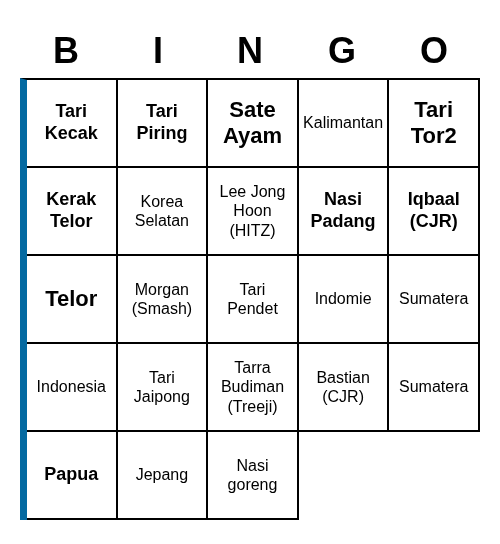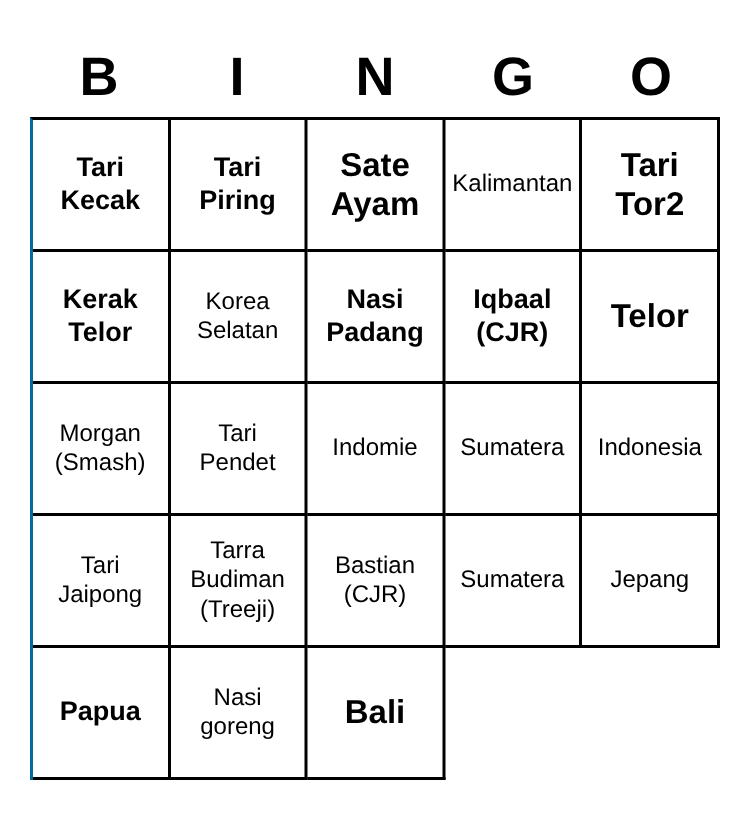--- a/index.html
+++ b/index.html
@@ -23,21 +23,21 @@
       flex: 1;
       text-align: center;
       font-size: 36px;
       font-weight: bold;
       padding: 6px 0;
       color: #000;
     }
     .bingo-grid {
       display: grid;
       grid-template-columns: repeat(5, 1fr);
-      border-left: 2px solid #0369a1;
+      border-left: 7px solid #0369a1;
       border-top: 2px solid #000;
       width: 100%;
     }
     .bingo-cell {
       border-right: 2px solid #000;
       border-bottom: 2px solid #000;
       min-height: 88px;
       display: flex;
       align-items: center;
       justify-content: center;
@@ -92,20 +92,23 @@
       <div class="bingo-cell">
         <span class="cell-text size-xl">Tari<br>Tor2</span>
       </div>
       <div class="bingo-cell">
         <span class="cell-text size-lg">Kerak<br>Telor</span>
       </div>
       <div class="bingo-cell">
         <span class="cell-text size-md">Korea<br>Selatan</span>
       </div>
       <div class="bingo-cell">
+        <span class="cell-text size-sm">Lee Jong<br>Hoon<br>(HITZ)</span>
+      </div>
+      <div class="bingo-cell">
         <span class="cell-text size-lg">Nasi<br>Padang</span>
       </div>
       <div class="bingo-cell">
         <span class="cell-text size-lg">Iqbaal<br>(CJR)</span>
       </div>
       <div class="bingo-cell">
         <span class="cell-text size-xl">Telor</span>
       </div>
       <div class="bingo-cell">
         <span class="cell-text size-sm">Morgan<br>(Smash)</span>
@@ -128,25 +131,22 @@
       <div class="bingo-cell">
         <span class="cell-text size-sm">Tarra<br>Budiman<br>(Treeji)</span>
       </div>
       <div class="bingo-cell">
         <span class="cell-text size-md">Bastian<br>(CJR)</span>
       </div>
       <div class="bingo-cell">
         <span class="cell-text size-sm">Sumatera</span>
       </div>
       <div class="bingo-cell">
+        <span class="cell-text size-lg">Papua</span>
+      </div>
+      <div class="bingo-cell">
         <span class="cell-text size-md">Jepang</span>
       </div>
       <div class="bingo-cell">
-        <span class="cell-text size-lg">Papua</span>
-      </div>
-      <div class="bingo-cell">
         <span class="cell-text size-md">Nasi<br>goreng</span>
-      </div>
-      <div class="bingo-cell">
-        <span class="cell-text size-xl">Bali</span>
       </div>
     </div>
 </div>
 
 </body></html>

